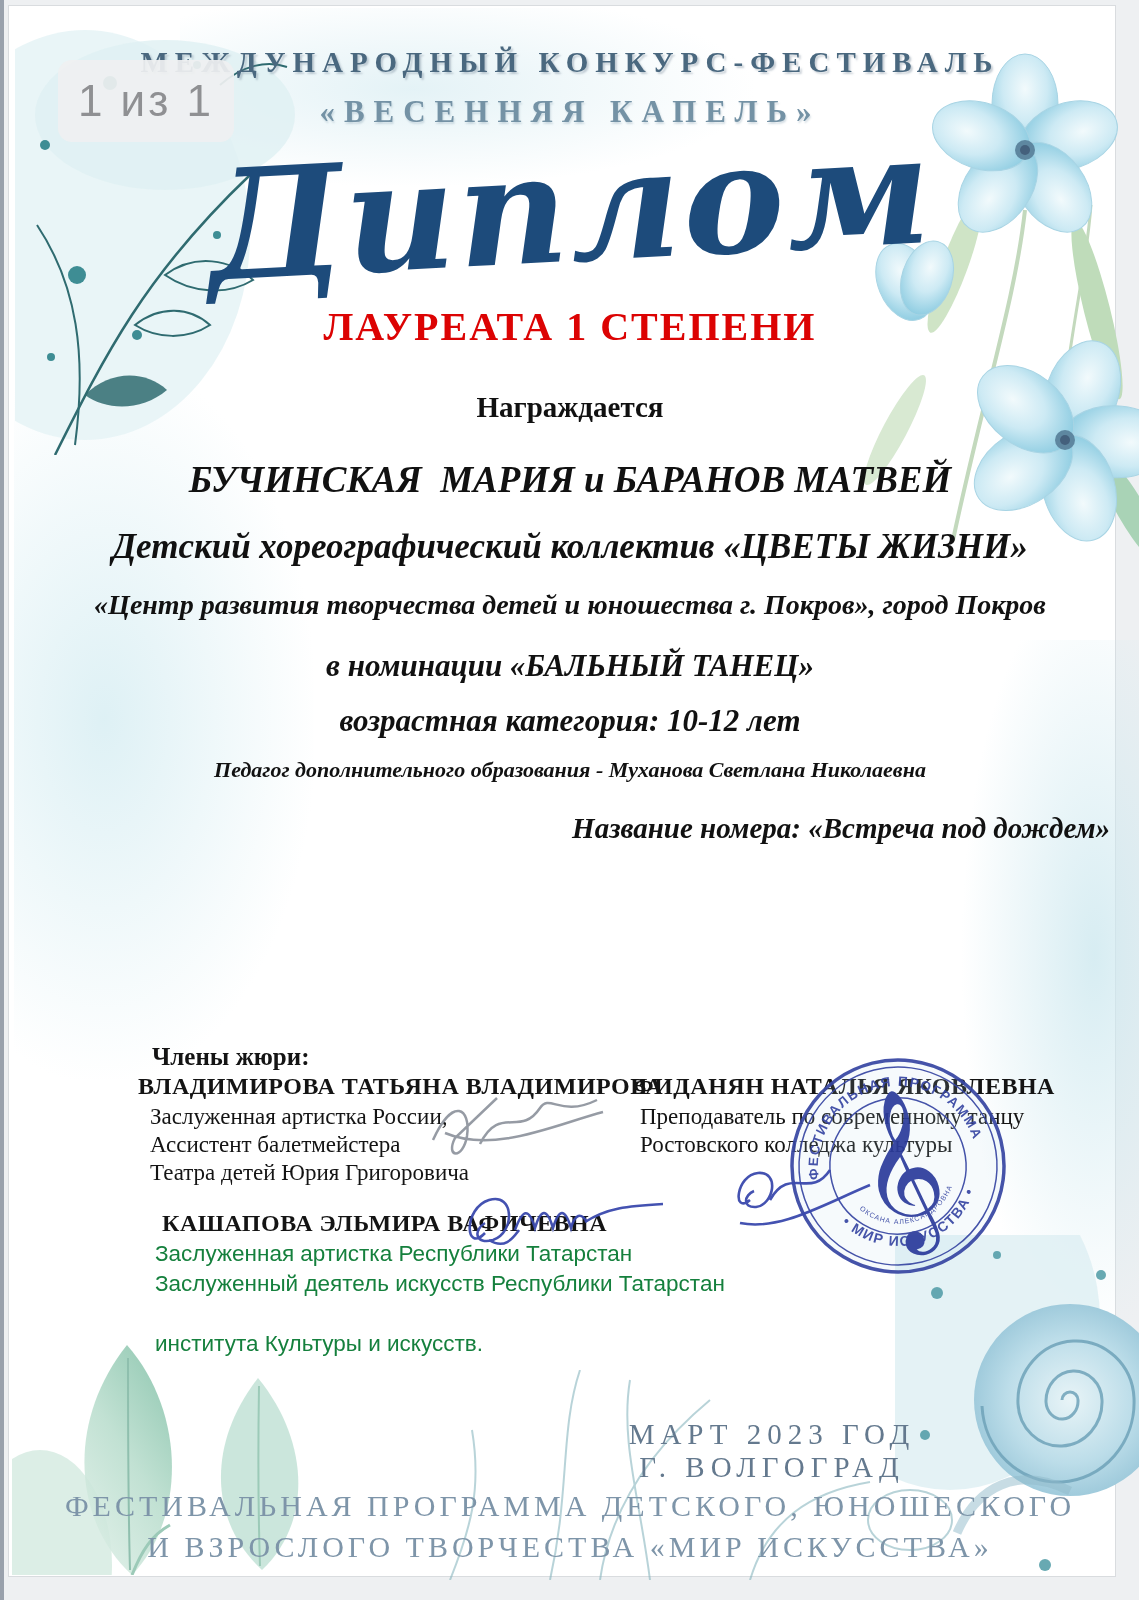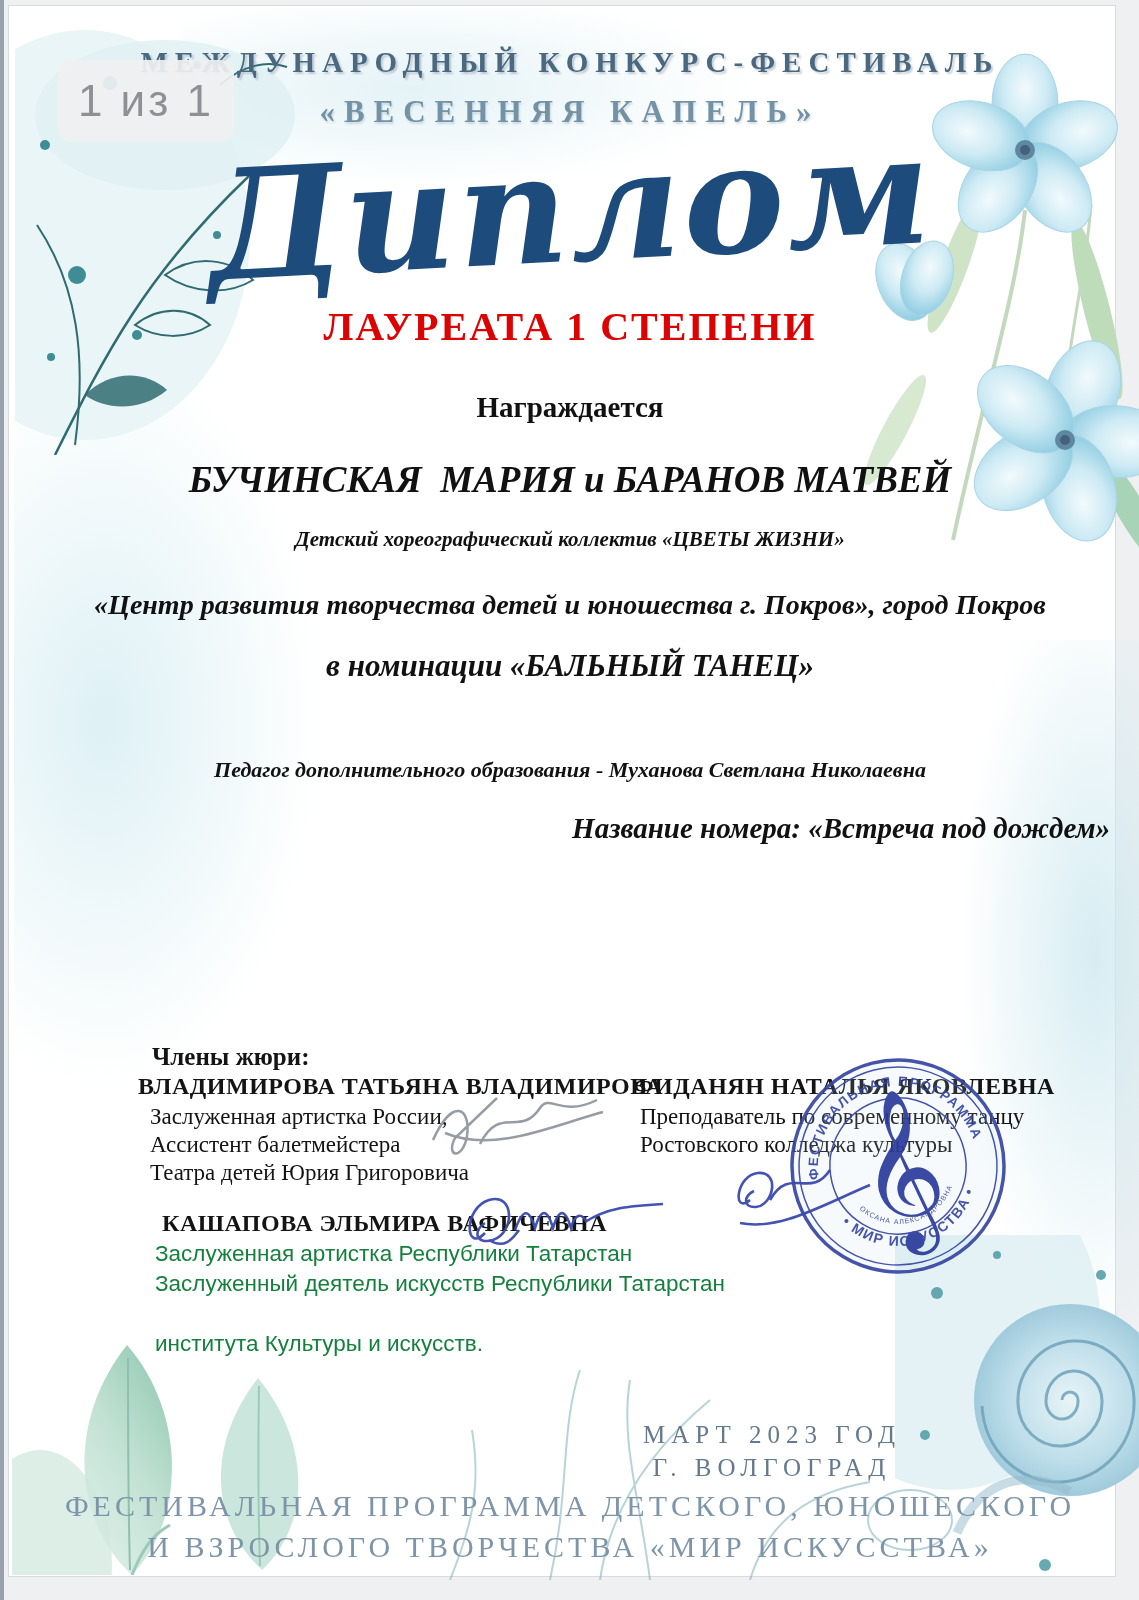--- a/index.html
+++ b/index.html
@@ -20,40 +20,40 @@
   .line{position:absolute;left:30px;width:1080px;text-align:center;z-index:3;color:#111;}
   .hdr1{top:46px;font-size:29px;font-weight:bold;letter-spacing:7px;color:#4a687f;
         text-shadow:2px 2px 2px rgba(96,118,138,.35);}
   .hdr2{top:94px;font-size:31px;font-weight:bold;letter-spacing:9px;color:#7492a5;
         text-shadow:1px 2px 2px rgba(116,146,165,.3);}
   .script{top:118px;font-size:152px;font-style:italic;font-weight:bold;color:#1d4b7b;
         font-family:"DejaVu Serif", serif;transform:rotate(-3deg);letter-spacing:2px;}
   .red{top:303px;font-size:40px;font-weight:bold;letter-spacing:2px;color:#dc0303;}
   .awarded{top:391px;font-size:29px;font-weight:bold;}
   .names{top:458px;font-size:37px;font-weight:bold;font-style:italic;white-space:pre-wrap;}
-  .collective{top:527px;font-size:21px;font-weight:bold;font-style:italic;}
+  .collective{top:527px;font-size:35px;font-weight:bold;font-style:italic;}
   .org{top:589px;font-size:28px;font-weight:bold;font-style:italic;}
   .nomin{top:648px;font-size:31px;font-weight:bold;font-style:italic;}
   .age{top:703px;font-size:31px;font-weight:bold;font-style:italic;}
   .teacher{top:757px;font-size:22px;font-weight:bold;font-style:italic;}
   .perf{top:812px;font-size:29px;font-weight:bold;font-style:italic;text-align:right;}
 
   .jury{position:absolute;z-index:3;color:#141414;}
   .jury-h{left:152px;top:1043px;font-size:25px;font-weight:bold;}
   .j-name{font-size:24px;font-weight:bold;letter-spacing:.5px;}
   .j-line{font-size:23px;}
   .m1{left:138px;top:1073px;}
   .m1l{left:150px;}
   .m2{left:633px;top:1073px;}
   .m2l{left:640px;}
   .m3{left:162px;top:1210px;}
   .m3l{left:155px;font-family:"Liberation Sans", sans-serif;font-size:22.5px;color:#15803d;}
 
   .dateblock{position:absolute;left:572px;top:1418px;width:400px;text-align:center;z-index:3;
-        color:#64798e;font-size:25px;letter-spacing:6px;line-height:33px;}
+        color:#64798e;font-size:29px;letter-spacing:6px;line-height:33px;}
   .footer1{top:1489px;font-size:30px;letter-spacing:4px;color:#7e95a9;z-index:3;}
   .footer2{top:1530px;font-size:30px;letter-spacing:4px;color:#7e95a9;z-index:3;}
 
   .badge{position:absolute;left:58px;top:60px;width:176px;height:82px;z-index:10;
         background:rgba(239,240,241,.93);border-radius:14px;display:flex;align-items:center;
         justify-content:center;font-family:"Liberation Sans", sans-serif;font-size:44px;
         color:#8f9093;letter-spacing:3px;text-align:right;}
   .stamp{position:absolute;left:788px;top:1056px;width:220px;height:220px;z-index:4;
         transform:rotate(-14deg);opacity:.93;}
   .sig{position:absolute;z-index:5;}
@@ -193,20 +193,21 @@
 
   <div class="line hdr1">МЕЖДУНАРОДНЫЙ КОНКУРС-ФЕСТИВАЛЬ</div>
   <div class="line hdr2">«ВЕСЕННЯЯ КАПЕЛЬ»</div>
   <div class="line script">Диплом</div>
   <div class="line red">ЛАУРЕАТА 1 СТЕПЕНИ</div>
   <div class="line awarded">Награждается</div>
   <div class="line names">БУЧИНСКАЯ  МАРИЯ и БАРАНОВ МАТВЕЙ</div>
   <div class="line collective">Детский хореографический коллектив «ЦВЕТЫ ЖИЗНИ»</div>
   <div class="line org">«Центр развития творчества детей и юношества г. Покров», город Покров</div>
   <div class="line nomin">в номинации «БАЛЬНЫЙ ТАНЕЦ»</div>
+  <div class="line age">возрастная категория: 10-12 лет</div>
   <div class="line teacher">Педагог дополнительного образования - Муханова Светлана Николаевна</div>
   <div class="line perf">Название номера: «Встреча под дождем»</div>
 
   <div class="jury jury-h">Члены жюри:</div>
   <div class="jury j-name m1">ВЛАДИМИРОВА ТАТЬЯНА ВЛАДИМИРОВА</div>
   <div class="jury j-line m1l" style="top:1104px">Заслуженная артистка России,</div>
   <div class="jury j-line m1l" style="top:1132px">Ассистент балетмейстера</div>
   <div class="jury j-line m1l" style="top:1160px">Театра детей Юрия Григоровича</div>
   <div class="jury j-name m2">ФИДАНЯН НАТАЛЬЯ ЯКОВЛЕВНА</div>
   <div class="jury j-line m2l" style="top:1104px">Преподаватель по современному танцу</div>

